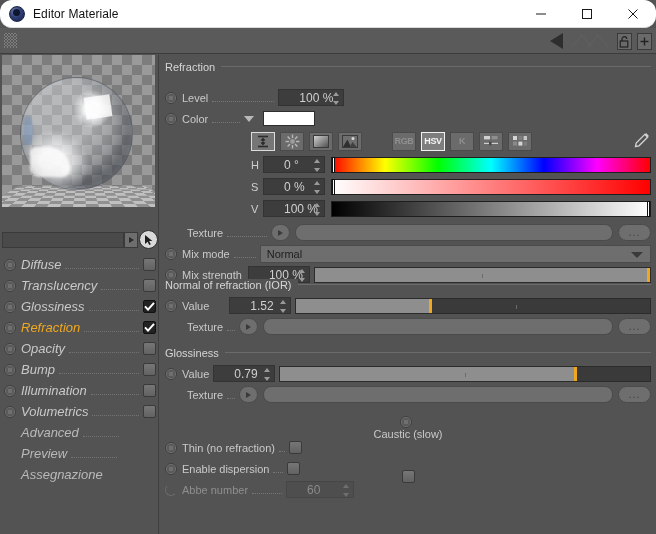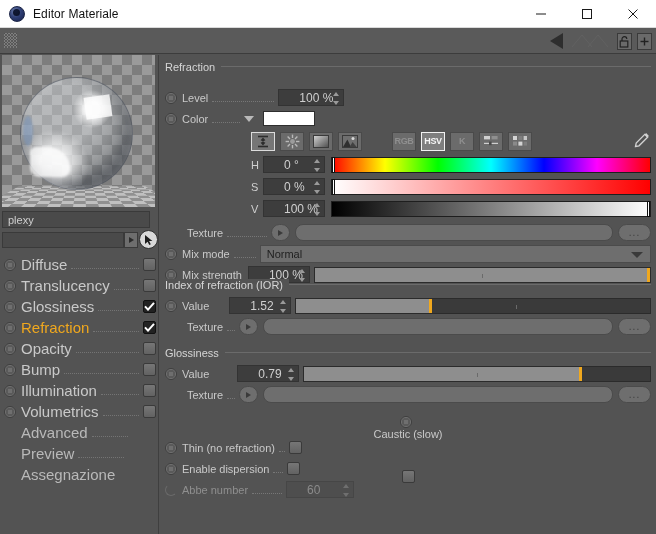--- a/index.html
+++ b/index.html
@@ -12,21 +12,21 @@
     color:#c8c8c8;
     overflow:hidden;
     -webkit-font-smoothing:none;
   }
   #app { position:relative; width:656px; height:534px; background:#535353; }
 
   
   .titlebar {
     position:absolute; left:0; top:0; width:656px; height:28px;
     background:#ffffff; border-bottom:1px solid #dadada;
-    display:flex; align-items:center;
+    display:flex; align-items:center;border-radius:12px;
   }
   .title-icon { width:16px; height:16px; margin-left:9px; margin-right:8px; position:relative; }
   .title-icon .outer {
     position:absolute; inset:0; border-radius:50%;
     background:radial-gradient(circle at 35% 30%, #6d7fae 0%, #2f3f75 45%, #16204a 100%);
     border:1px solid #1c2547;
   }
   .title-icon .inner {
     position:absolute; left:4px; top:3px; width:7px; height:7px; border-radius:50%;
     background:radial-gradient(circle at 40% 35%, #101936 0%, #0b1026 100%);
@@ -119,21 +119,21 @@
     background:#d8d8d8; border:1px solid #2f2f2f; display:flex; align-items:center; justify-content:center;
   }
 
   .chanlist { position:absolute; left:4px; top:199px; width:152px; }
   .chanrow { position:relative; height:21px; display:flex; align-items:center; }
   .radio {
     width:12px; height:12px; border-radius:50%;
     background:radial-gradient(circle at 50% 50%, #6f6f6f 0 34%, #5a5a5a 36% 60%, #737373 62% 100%);
     border:1px solid #3f3f3f; flex:none; margin-right:5px;
   }
-  .chanlabel { color:#c9c9c9; font-size:15px; white-space:nowrap; }
+  .chanlabel { color:#c9c9c9; font-size:13px; white-space:nowrap;font-style:italic; }
   .chanlabel.active { color:#f0a81e; }
   .dots { flex:1; margin:0 4px; border-bottom:1px dotted #7e7e7e; height:8px; opacity:.8; }
   .cbox {
     width:13px; height:13px; flex:none; border:1px solid #3a3a3a; border-radius:2px;
     background:linear-gradient(#767676,#626262);
   }
   .cbox.on {
     background:#222; border-color:#111; display:flex; align-items:center; justify-content:center;
   }
   .cbox.on svg { display:block; }
@@ -296,21 +296,20 @@
     <div class="preview">
       <div class="checker"></div>
       <div class="floor"></div>
       <div class="sphere">
         <div class="hl1"></div>
           <div class="hl2"></div>
           <div class="edge"></div>
       </div>
     </div>
 
-    <div class="matname">plexy</div>
 
     <div class="pickrow">
       <div class="pickfield"></div>
       <div class="pickarrow">
           <i></i>
         </div>
       <div class="pickcursor">
         <svg width="12" height="12" viewBox="0 0 12 12">
           <path d="M2 1 L2 10 L4.6 7.7 L6.3 11 L7.8 10.2 L6.1 7.1 L9.4 7.1 Z" fill="#1d1d1d"></path>
         </svg>
@@ -565,21 +564,21 @@
         <span class="slider" style="margin-left:4px">
           <span class="fill" style="width:99%"></span>
           <span class="tick" style="left:50%"></span>
           <span class="knob" style="right:0"></span>
         </span>
       </div>
     </div>
 
     <div class="group" style="top:222px;">
       <div class="grouptitle">
-        <span>Index of refraction (IOR)</span>
+        <span>Normal of refraction (IOR)</span>
       </div>
       <div class="row" style="margin-top:3px;">
         <span class="radio"></span>
         <span class="lbl">Value</span>
         <span class="numfield" style="width:62px; margin-left:20px">
           <span>1.52</span>
           <span class="spin">
               <i class="up"></i>
               <i class="dn"></i>
             </span>
@@ -601,21 +600,21 @@
       </div>
     </div>
 
     <div class="group" style="top:290px;">
       <div class="grouptitle">
         <span>Glossiness</span>
       </div>
       <div class="row" style="margin-top:3px;">
         <span class="radio"></span>
         <span class="lbl">Value</span>
-        <span class="numfield" style="width:62px; margin-left:28px">
+        <span class="numfield" style="width:62px; margin-left:4px">
           <span>0.79</span>
           <span class="spin">
               <i class="up"></i>
               <i class="dn"></i>
             </span>
         </span>
         <span class="slider" style="margin-left:4px">
           <span class="fill" style="width:80%"></span>
           <span class="tick" style="left:50%"></span>
           <span class="knob" style="left:79.4%"></span>

